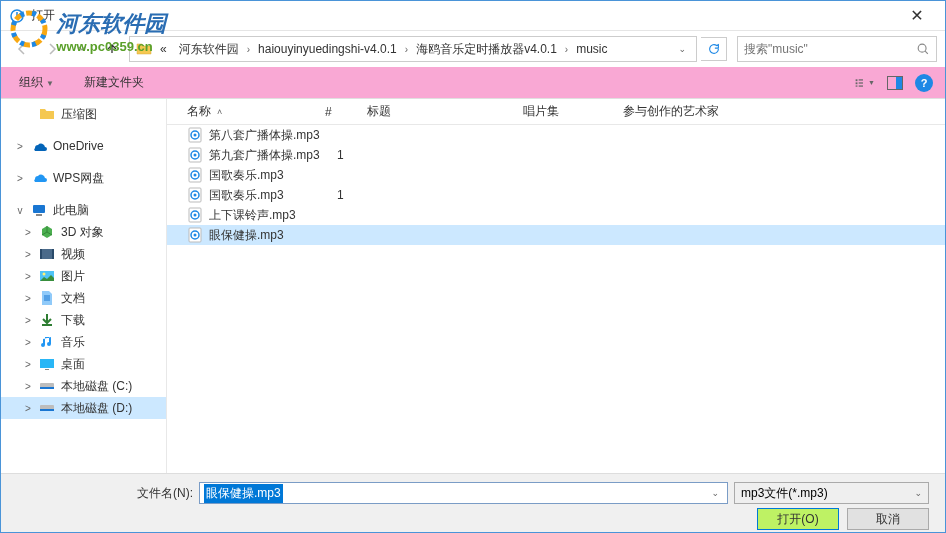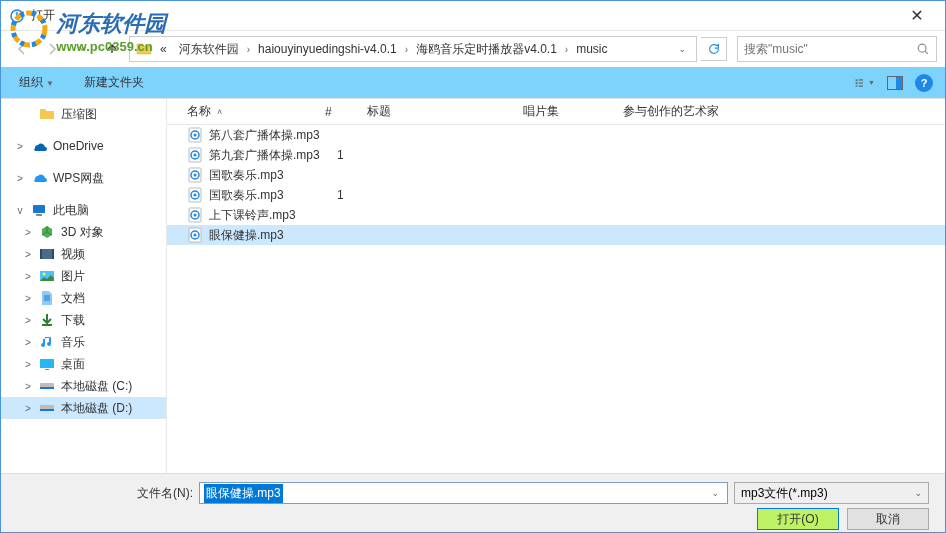--- a/index.html
+++ b/index.html
@@ -22,21 +22,21 @@
 .addressbar { flex: 1; height: 26px; border: 1px solid #ccc; display: flex; align-items: center; padding: 0 6px; gap: 4px; background: #fff; }
 .addressbar .folder-sm { width: 16px; height: 16px; color: #f0c048; }
 .addressbar .crumb { color: #333; padding: 2px 4px; white-space: nowrap; }
 .addressbar .sep { color: #666; font-size: 10px; }
 .addressbar .drop { color: #666; font-size: 9px; margin-left: auto; padding: 0 4px; }
 .refreshbtn { width: 26px; height: 24px; border: 1px solid #ccc; border-left: none; display: flex; align-items: center; justify-content: center; color: #1e88e5; }
 .searchbox { width: 200px; height: 26px; border: 1px solid #ccc; display: flex; align-items: center; padding: 0 6px; margin-left: 6px; }
 .searchbox input { border: none; outline: none; flex: 1; background: transparent; color: #888; }
 .searchbox .sicn { color: #888; }
 
-.toolbar { height: 32px; background: #7dd3fc; border-bottom: 1px solid #e0e0e0; display: flex; align-items: center; padding: 0 12px; gap: 18px; }
+.toolbar { height: 32px; background: #f9a8d4; border-bottom: 1px solid #e0e0e0; display: flex; align-items: center; padding: 0 12px; gap: 18px; }
 .toolbar .tb-item { color: #333; cursor: default; padding: 4px 6px; }
 .toolbar .tb-item .dropc { font-size: 8px; margin-left: 3px; color: #666; }
 .toolbar .tb-right { margin-left: auto; display: flex; align-items: center; gap: 10px; }
 .toolbar .tb-icon { width: 20px; height: 20px; display: flex; align-items: center; justify-content: center; color: #1e88e5; }
 .toolbar .help { width: 18px; height: 18px; border-radius: 50%; background: #1e88e5; color: #fff; display: flex; align-items: center; justify-content: center; font-size: 11px; font-weight: bold; }
 
 .mainarea { display: flex; height: 374px; }
 .sidebar { width: 166px; background: #fff; overflow-y: auto; border-right: 1px solid #e8e8e8; padding: 4px 0; }
 .tree-item { height: 22px; display: flex; align-items: center; padding-left: 14px; gap: 6px; cursor: default; }
 .tree-item.indent { padding-left: 22px; }

